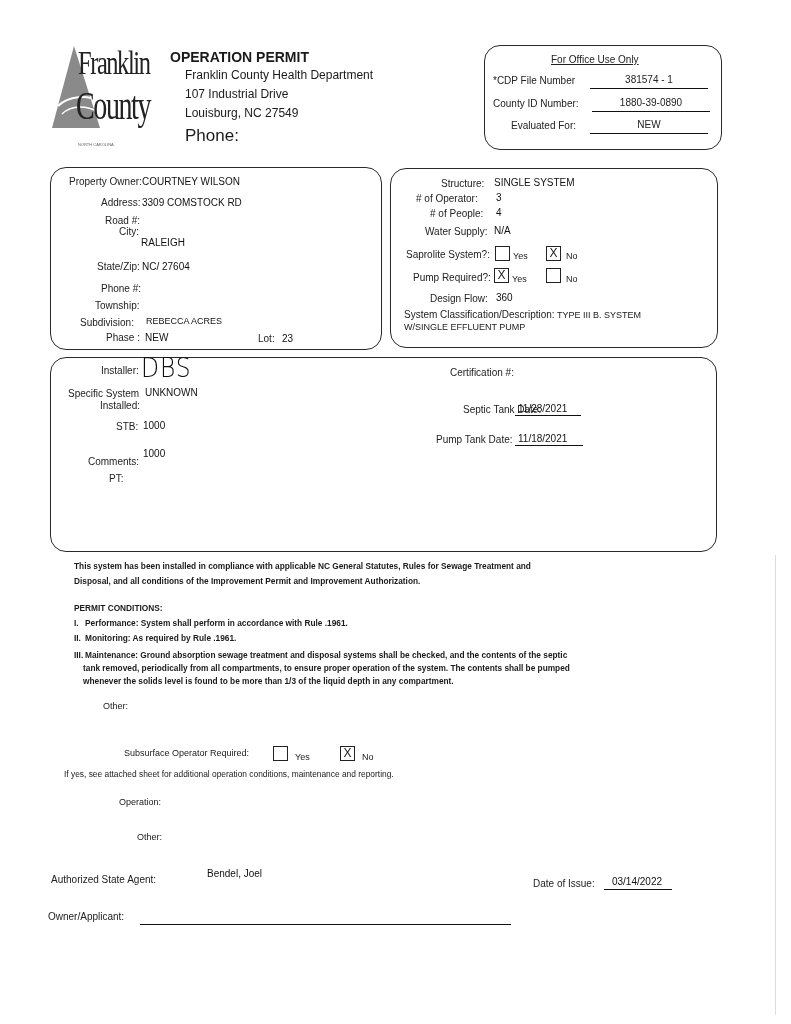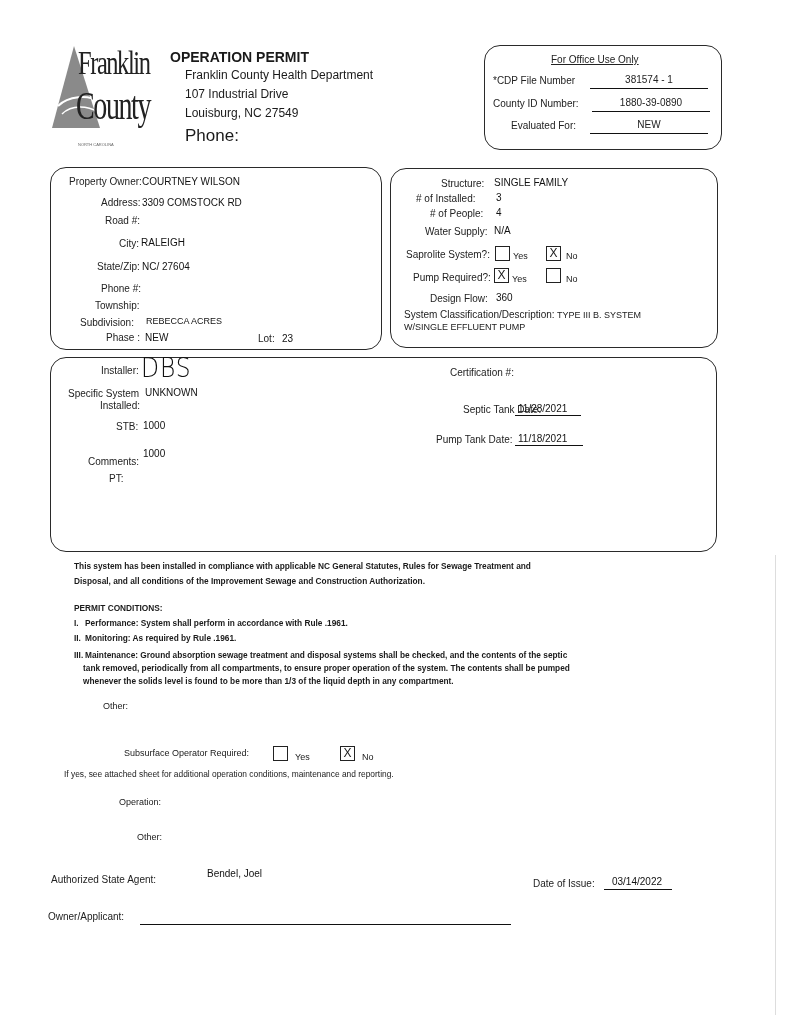--- a/index.html
+++ b/index.html
@@ -48,37 +48,37 @@
 <div class="abs lbl" style="left:511px;top:120px;">Evaluated For:</div>
 <div class="abs lbl ctr" style="left:590px;top:119px;width:118px;">NEW</div>
 <div class="uline" style="left:590px;top:133px;width:118px;"></div>
 
 <div class="box" style="left:50px;top:167px;width:332px;height:183px;"></div>
 <div class="abs lbl" style="left:69px;top:176px;">Property Owner:</div>
 <div class="abs val" style="left:142px;top:176px;">COURTNEY WILSON</div>
 <div class="abs lbl" style="left:101px;top:197px;">Address:</div>
 <div class="abs val" style="left:142px;top:197px;">3309 COMSTOCK RD</div>
 <div class="abs lbl" style="left:105px;top:215px;">Road #:</div>
-<div class="abs lbl" style="left:119px;top:238px;">City:</div>
+<div class="abs lbl" style="left:119px;top:226px;">City:</div>
 <div class="abs val" style="left:141px;top:237px;">RALEIGH</div>
 <div class="abs lbl" style="left:97px;top:261px;">State/Zip:</div>
 <div class="abs val" style="left:142px;top:261px;">NC/ 27604</div>
 <div class="abs lbl" style="left:101px;top:283px;">Phone #:</div>
 <div class="abs lbl" style="left:95px;top:300px;">Township:</div>
 <div class="abs lbl" style="left:80px;top:317px;">Subdivision:</div>
 <div class="abs val sm" style="left:146px;top:316px;">REBECCA ACRES</div>
 <div class="abs lbl" style="left:106px;top:332px;">Phase :</div>
 <div class="abs val" style="left:145px;top:332px;">NEW</div>
 <div class="abs lbl" style="left:258px;top:333px;">Lot:</div>
 <div class="abs val" style="left:282px;top:333px;">23</div>
 
 <div class="box" style="left:390px;top:168px;width:328px;height:180px;"></div>
 <div class="abs lbl" style="left:441px;top:178px;">Structure:</div>
-<div class="abs val" style="left:494px;top:177px;">SINGLE FAMILY</div>
-<div class="abs lbl" style="left:416px;top:193px;"># of Installed:</div>
+<div class="abs val" style="left:494px;top:177px;">SINGLE SYSTEM</div>
+<div class="abs lbl" style="left:416px;top:193px;"># of Operator:</div>
 <div class="abs val" style="left:496px;top:192px;">3</div>
 <div class="abs lbl" style="left:430px;top:208px;"># of People:</div>
 <div class="abs val" style="left:496px;top:207px;">4</div>
 <div class="abs lbl" style="left:425px;top:226px;">Water Supply:</div>
 <div class="abs val" style="left:494px;top:225px;">N/A</div>
 
 <div class="abs lbl" style="left:406px;top:249px;">Saprolite System?:</div>
 <div class="cb" style="left:495px;top:246px;"></div>
 <div class="abs sm" style="left:513px;top:251px;">Yes</div>
 <div class="cb" style="left:546px;top:246px;">X</div>
@@ -109,21 +109,21 @@
 <div class="abs lbl" style="left:116px;top:421px;">STB:</div>
 <div class="abs val" style="left:143px;top:420px;">1000</div>
 <div class="abs lbl" style="left:436px;top:434px;">Pump Tank Date:</div>
 <div class="abs val" style="left:518px;top:433px;">11/18/2021</div>
 <div class="uline" style="left:515px;top:445px;width:68px;"></div>
 <div class="abs lbl" style="left:109px;top:449px;margin-top:24px;">PT:</div>
 <div class="abs val" style="left:143px;top:448px;">1000</div>
 <div class="abs lbl" style="left:88px;top:456px;">Comments:</div>
 
 <div class="abs sm bold" style="left:74px;top:561px;font-size:8.3px;">This system has been installed in compliance with applicable NC General Statutes, Rules for Sewage Treatment and</div>
-<div class="abs sm bold" style="left:74px;top:576px;font-size:8.3px;">Disposal, and all conditions of the Improvement Sewage and Construction Authorization.</div>
+<div class="abs sm bold" style="left:74px;top:576px;font-size:8.3px;">Disposal, and all conditions of the Improvement Permit and Improvement Authorization.</div>
 
 <div class="abs sm bold" style="left:74px;top:603px;font-size:8.3px;">PERMIT CONDITIONS:</div>
 
 <div class="abs sm bold" style="left:74px;top:618px;font-size:8.3px;">I.</div>
 <div class="abs sm bold" style="left:85px;top:618px;font-size:8.3px;">Performance: System shall perform in accordance with Rule .1961.</div>
 
 <div class="abs sm bold" style="left:74px;top:633px;font-size:8.3px;">II.</div>
 <div class="abs sm bold" style="left:85px;top:633px;font-size:8.3px;">Monitoring: As required by Rule .1961.</div>
 
 <div class="abs sm bold" style="left:74px;top:650px;font-size:8.3px;">III.</div>

